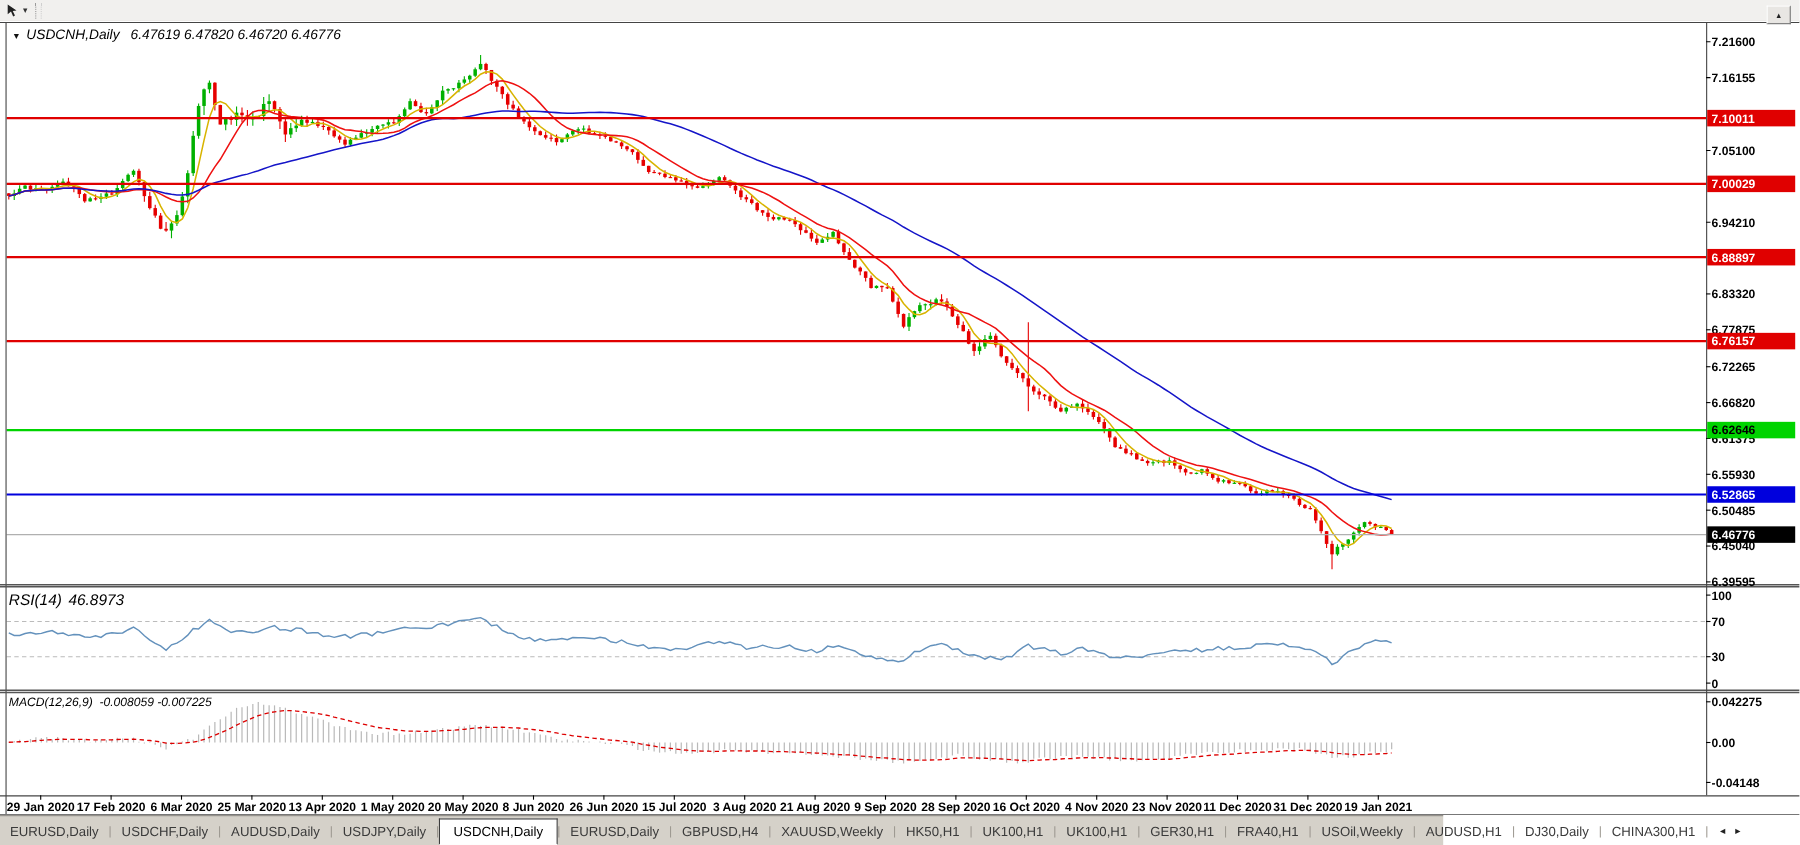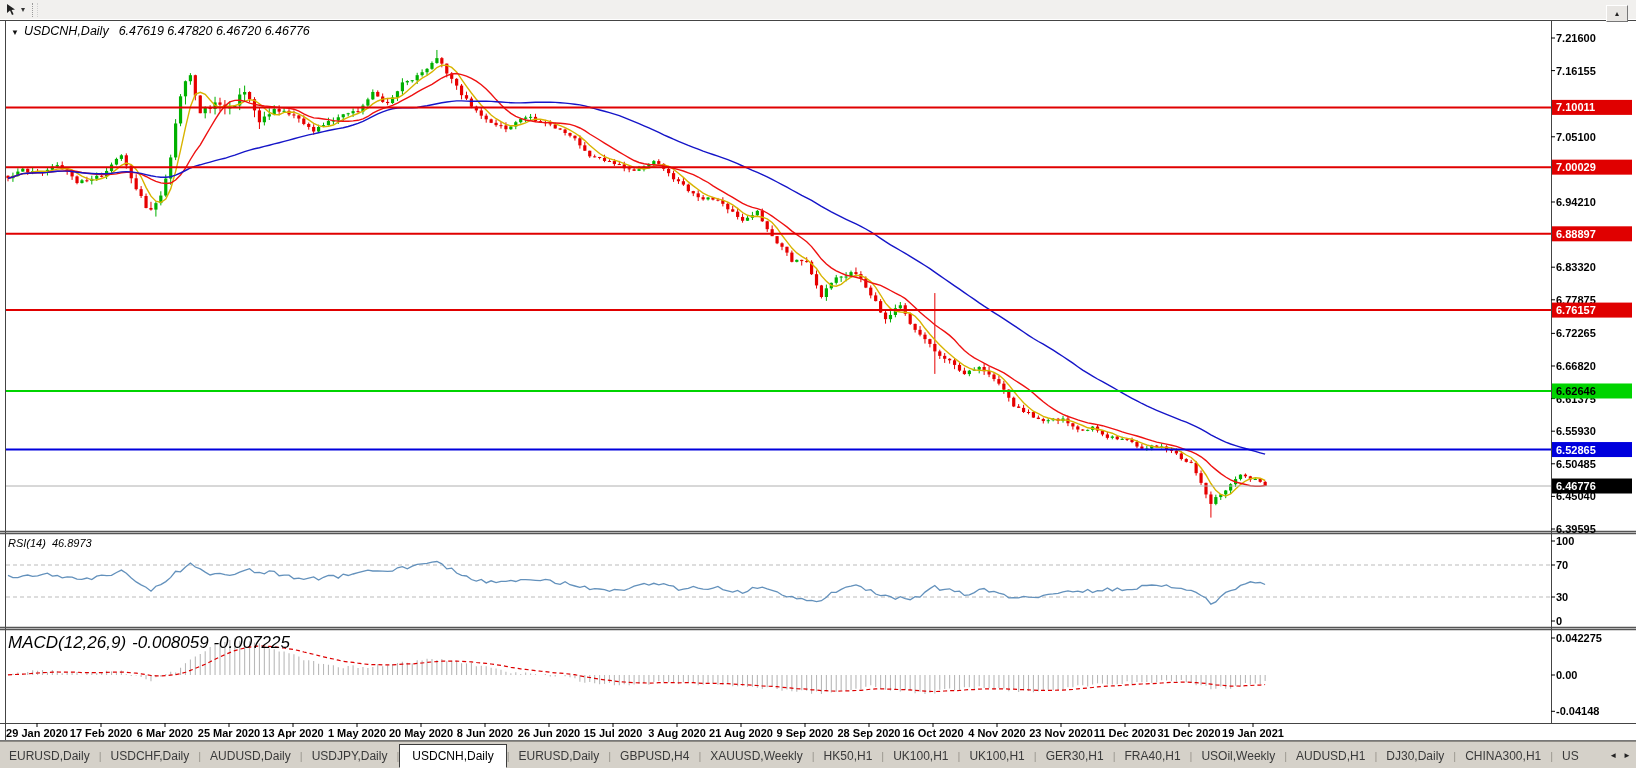--- a/index.html
+++ b/index.html
@@ -17,25 +17,25 @@
     border:1px solid;border-color:#fff #777 #777 #fff;font-size:8px;color:#222;
     display:flex;align-items:center;justify-content:center;z-index:5;}
   
   #chart-area{position:absolute;left:0;top:19px;width:1636px;height:722px;background:#fff;}
   #chart-svg{position:absolute;left:0;top:0;}
   .overlay{position:absolute;color:#000;white-space:nowrap;font-style:italic;}
   #title-bar{left:11px;top:5px;font-size:12.5px;}
   #title-bar .tc{font-size:8px;margin-right:5px;color:#111;}
   #title-bar b{font-weight:400;}
   #title-ohlc{margin-left:10px;}
-  #rsi-label{left:8px;top:518px;font-size:11px;text-align:right;}
-  #macd-label{left:8px;top:614px;font-size:17px;}
+  #rsi-label{left:8px;top:518px;font-size:14px;text-align:right;}
+  #macd-label{left:8px;top:614px;font-size:11px;}
   .ind-val{margin-left:6px;}
   
-  #tabbar{position:absolute;left:0;top:741px;width:1636px;height:27px;background:#d5d1c9;
+  #tabbar{position:absolute;left:0;top:741px;width:1312px;height:27px;background:#d5d1c9;
     border-top:1px solid #8e8b85;display:flex;align-items:center;font-size:12px;color:#3a3a3a;}
   .tab{padding:4px 9px;cursor:default;}
   .tab.active{background:#fff;border:1px solid #3c3c3c;border-bottom:1px solid #fff;color:#000;
     padding:4px 12px;position:relative;top:0px;}
   .tab.partial{max-width:20px;overflow:hidden;padding-right:0;}
   .tabsep{color:#9a968e;font-size:11px;}
   #tab-scroll{margin-left:auto;display:flex;align-items:center;gap:6px;padding-right:5px;}
   .scr{font-size:8px;color:#222;cursor:default;}
 </style>
 </head>

